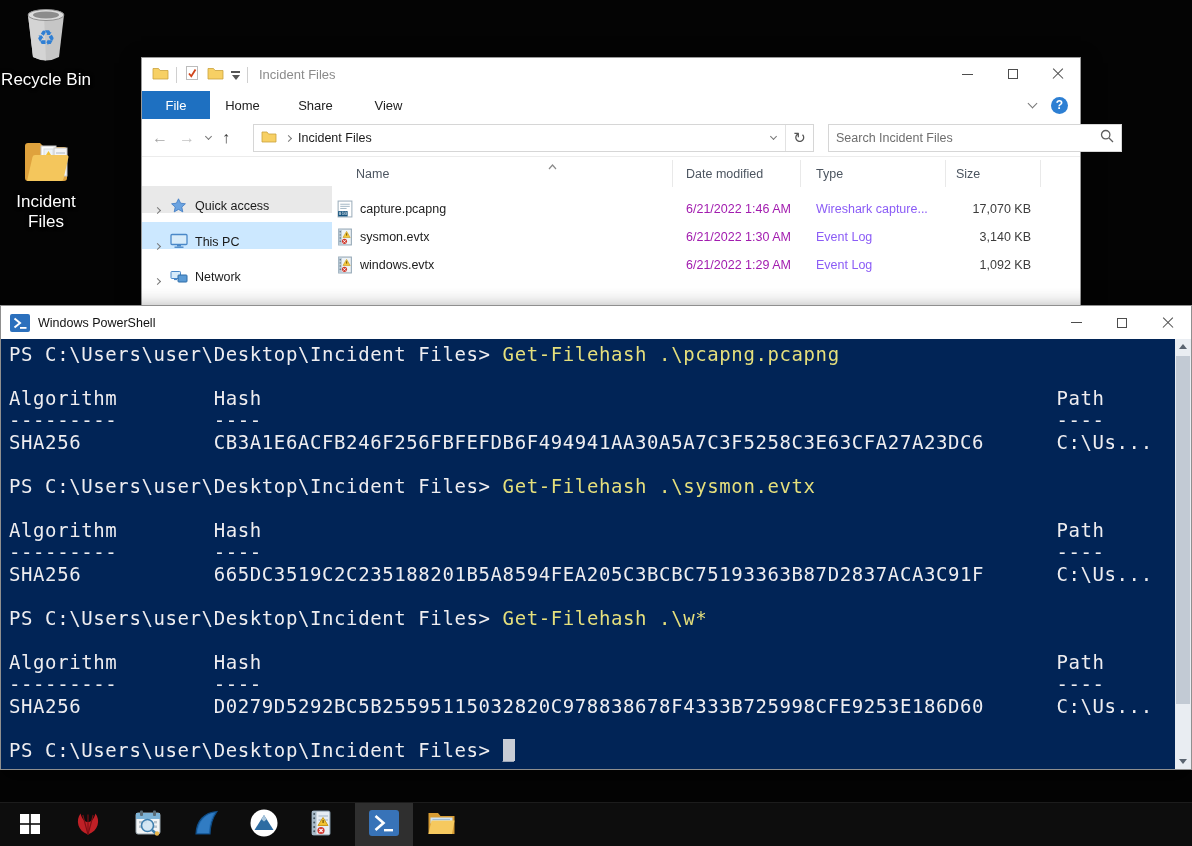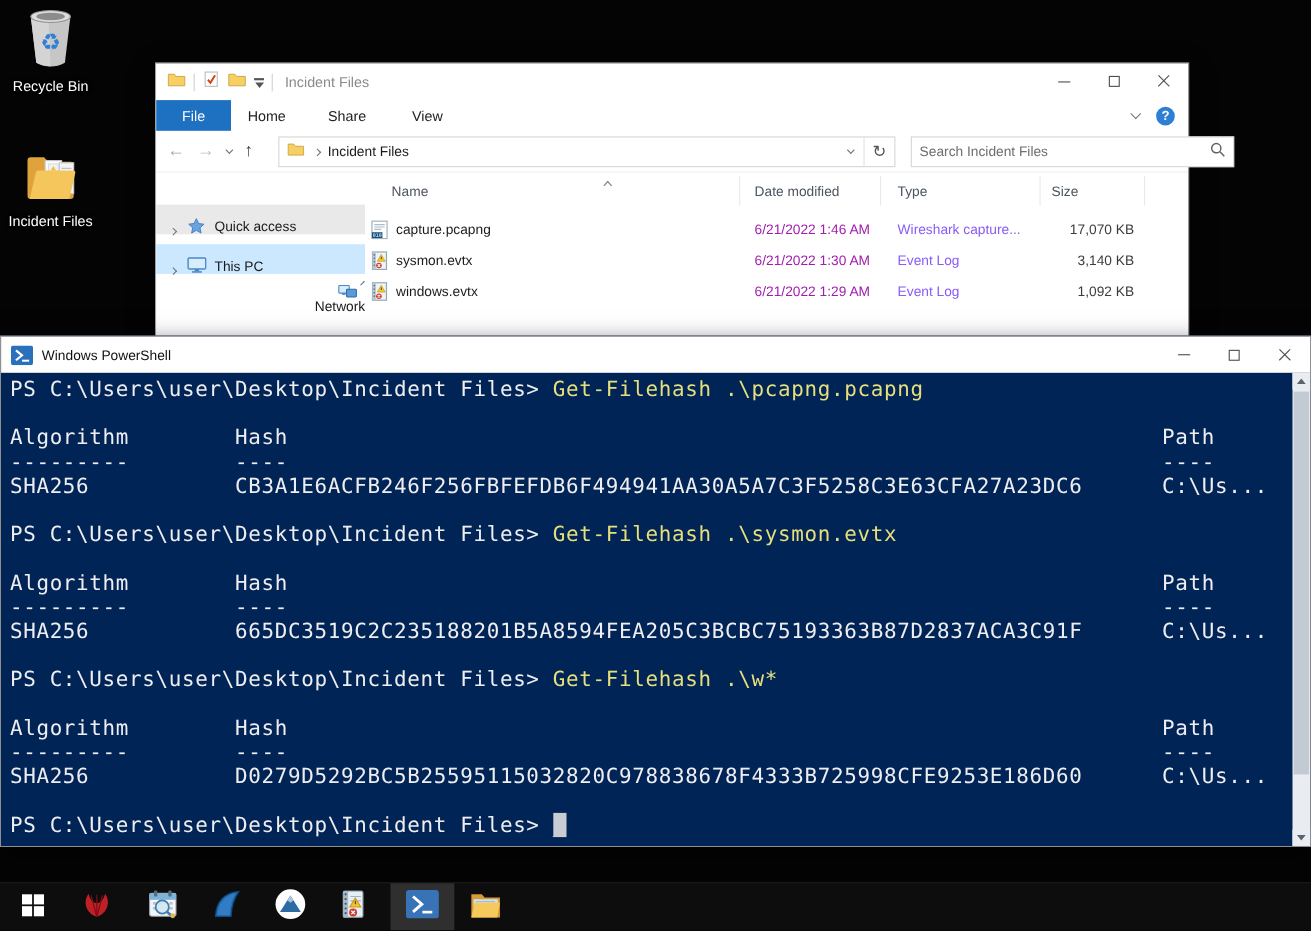--- a/index.html
+++ b/index.html
@@ -7,21 +7,21 @@
   #screen{
     position:relative; width:1192px; height:846px; overflow:hidden;
     background:#040404; font-family:"Liberation Sans", sans-serif;
     -webkit-font-smoothing:antialiased;
   }
 
   
   .desk-icon{ position:absolute; width:92px; text-align:center; }
   #icon-recycle{ left:0; top:6px; }
   #icon-incident{ left:0; top:138px; }
-  .desk-icon .dlabel{ margin-top:2px; font-size:13px; color:#fff; text-shadow:1px 1px 2px #000,0 0 4px #000; }
+  .desk-icon .dlabel{ margin-top:2px; font-size:17px; color:#fff; text-shadow:1px 1px 2px #000,0 0 4px #000; }
 
   
   #explorer{ position:absolute; left:141px; top:57px; width:940px; height:251px;
     background:#fff; border:1px solid #999; box-shadow:0 6px 18px rgba(0,0,0,.55); }
   .ex-titlebar{ position:absolute; left:0; top:0; right:0; height:33px; background:#fff; display:flex; align-items:center; }
   .qat{ display:flex; align-items:center; gap:7px; padding-left:10px; }
   .qsep{ width:1px; height:16px; background:#d0d0d0; }
   .qat-drop{ display:flex; flex-direction:column; align-items:center; gap:2px; padding-top:2px; }
   .qat-drop .bar{ width:9px; height:2px; background:#555; }
   .tri-down{ width:0; height:0; border-left:4px solid transparent; border-right:4px solid transparent; border-top:5px solid #555; }
@@ -59,21 +59,21 @@
   .addr-drop{ width:24px; display:flex; justify-content:center; }
   .addr-refresh{ width:28px; display:flex; justify-content:center; border-left:1px solid #e2e2e2; height:100%; align-items:center; }
   .search-box{ position:absolute; left:686px; top:5px; width:294px; height:28px; border:1px solid #d6d6d6; display:flex; align-items:center; padding:0 7px; background:#fff; }
   .search-box input{ flex:1; border:0; outline:0; font-size:12.5px; color:#333; font-family:"Liberation Sans",sans-serif; background:transparent; }
   .search-box input::placeholder{ color:#6e6e6e; opacity:1; }
 
   .ex-nav{ position:absolute; left:0; top:99px; width:190px; bottom:0; background:#fff; }
   .nav-item{ position:absolute; left:0; width:100%; height:27px; display:flex; align-items:flex-end; font-size:12.5px; color:#1a1a1a; }
   #nav-quick{ top:29px; background:var(--qa-gray,#E9E9E9); }
   #nav-thispc{ top:65px; background:var(--sel-blue,#CCE8FF); }
-  #nav-network{ top:100px;flex-direction:column; }
+  #nav-network{ top:100px; }
   .nav-chev{ margin-left:13px; }
   .nav-ico{ width:19px; margin-left:9px; margin-right:7px; display:flex; justify-content:center; }
 
   .ex-list{ position:absolute; left:190px; top:99px; right:0; bottom:0; background:#fff; }
   .list-header{ position:absolute; top:3px; left:0; height:27px; display:flex; font-size:12.5px; color:#4c5560; }
   .hc{ display:flex; align-items:center; border-right:1px solid #e9e9e9; }
   .hc.c1{ width:341px; padding-left:24px; } .hc.c2{ width:128px; padding-left:13px; }
   .hc.c3{ width:145px; padding-left:15px; } .hc.c4{ width:95px; padding-left:10px; }
   .sort-chev{ position:absolute; left:216px; top:-1px; width:9px; height:6px; }
   #file-rows{ position:absolute; top:38px; left:0; right:0; }

